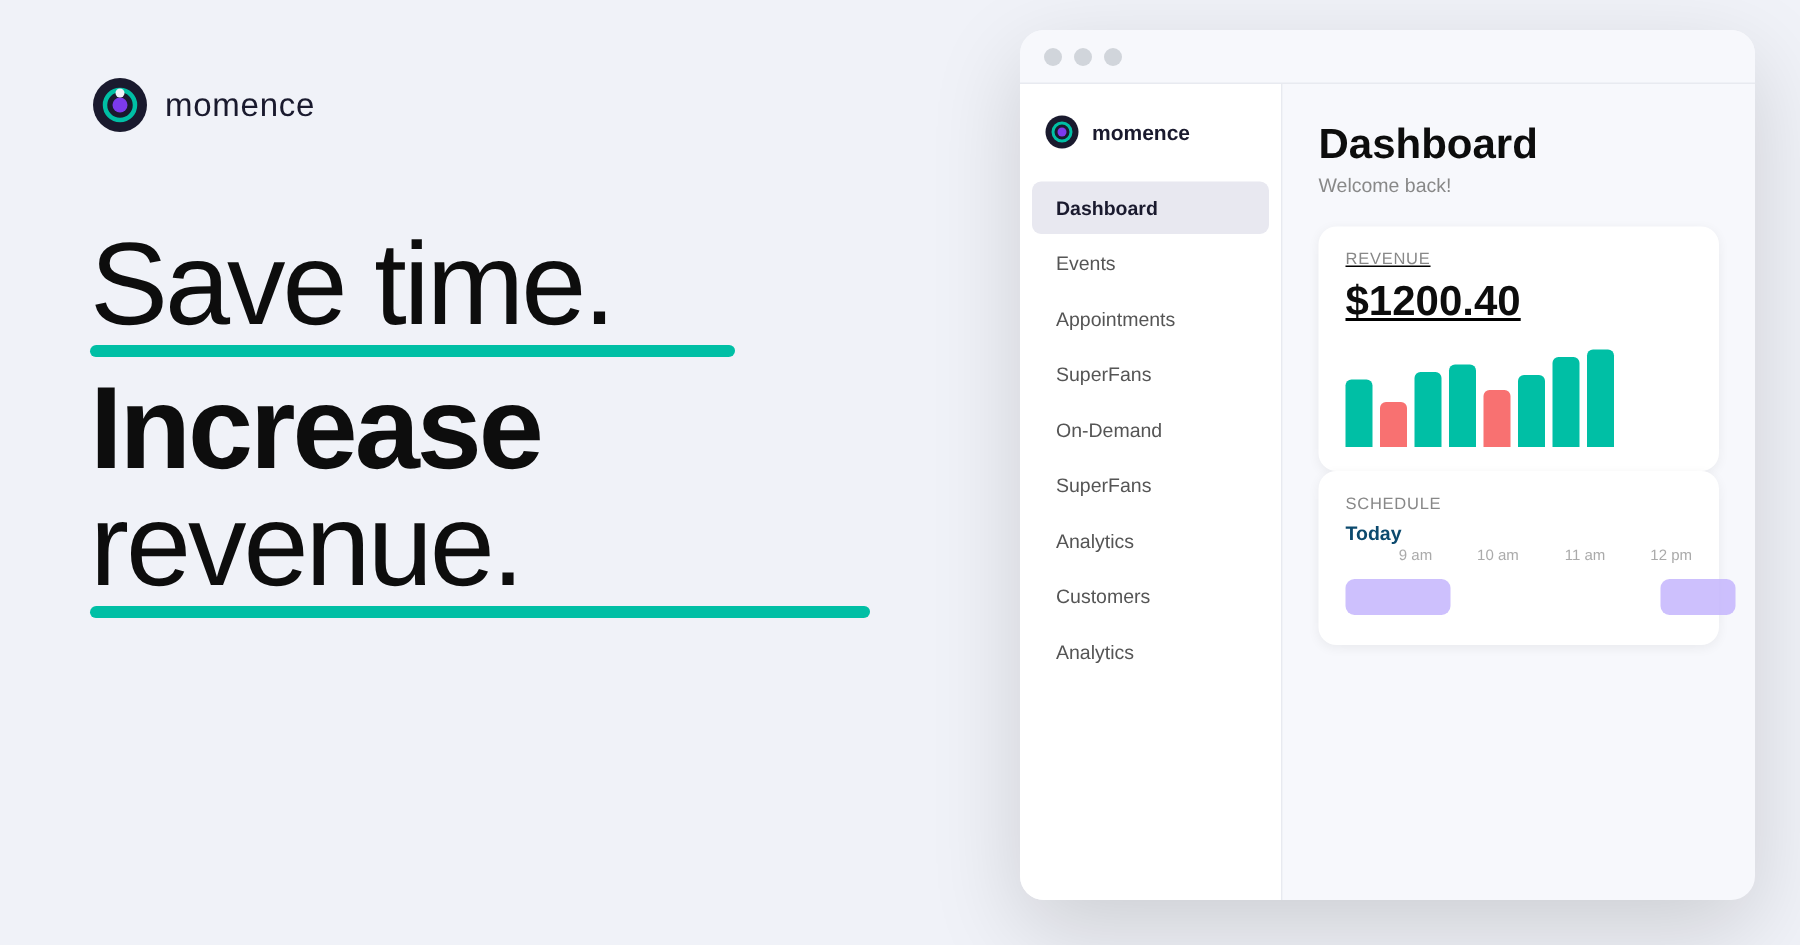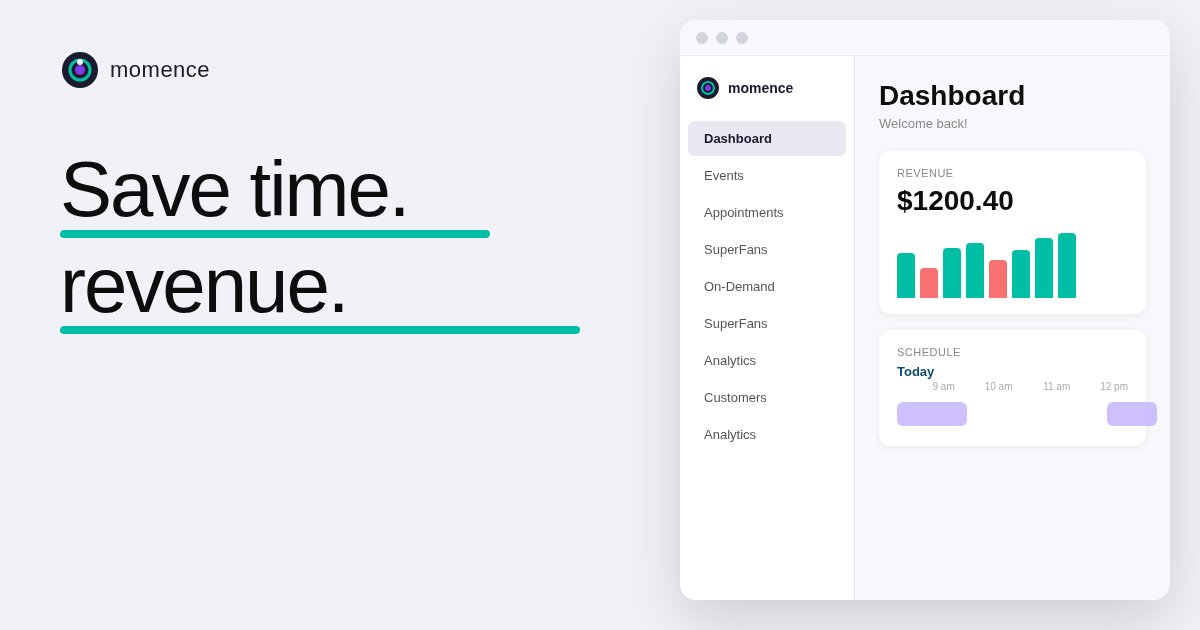--- a/index.html
+++ b/index.html
@@ -204,22 +204,22 @@
       font-size: 13px;
       color: #888;
       margin-bottom: 20px;
     }
 
     
     .revenue-card {
       background: #ffffff;
       border-radius: 12px;
       padding: 16px 18px;
-      margin-bottom: 16px;
       box-shadow: 0 2px 8px rgba(0,0,0,0.06);
+      text-decoration: underline;
     }
 
     .card-label {
       font-size: 11px;
       color: #888;
       text-transform: uppercase;
       letter-spacing: 0.5px;
       margin-bottom: 6px;
     }
 
@@ -302,20 +302,21 @@
       <circle cx="20" cy="20" r="10" fill="none" stroke="#00bfa5" stroke-width="3"></circle>
       <circle cx="20" cy="20" r="5" fill="#7c3aed"></circle>
       <circle cx="20" cy="12" r="3" fill="#f0f2f8"></circle>
     </svg>
     <span class="logo-text">momence</span>
   </div>
 
   <div class="headline-container">
     <div class="headline-line1">Save time.</div>
     <div class="underline1"></div>
+    <div class="headline-line2">Increase</div>
     <div class="headline-line3">revenue.</div>
     <div class="underline2"></div>
   </div>
 </div>
 
 <div class="right-section">
   <div class="app-window">
 
     <div class="window-chrome">
       <div class="chrome-dot"></div>

